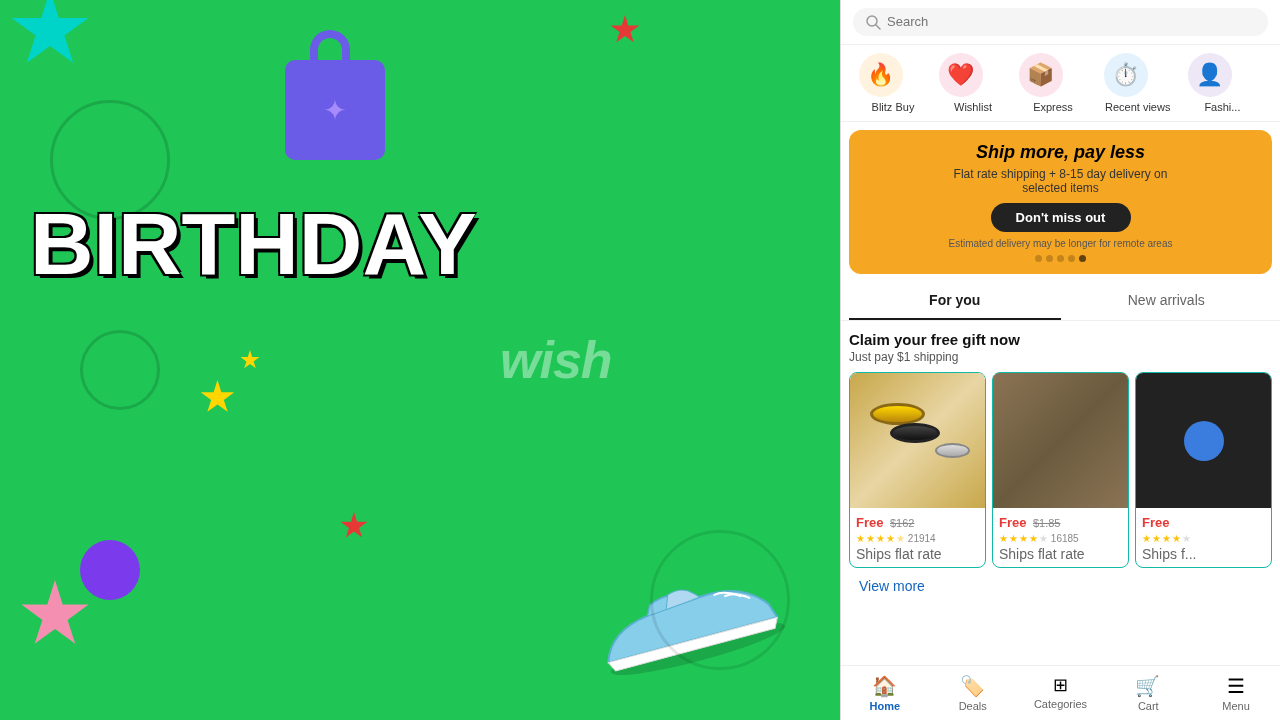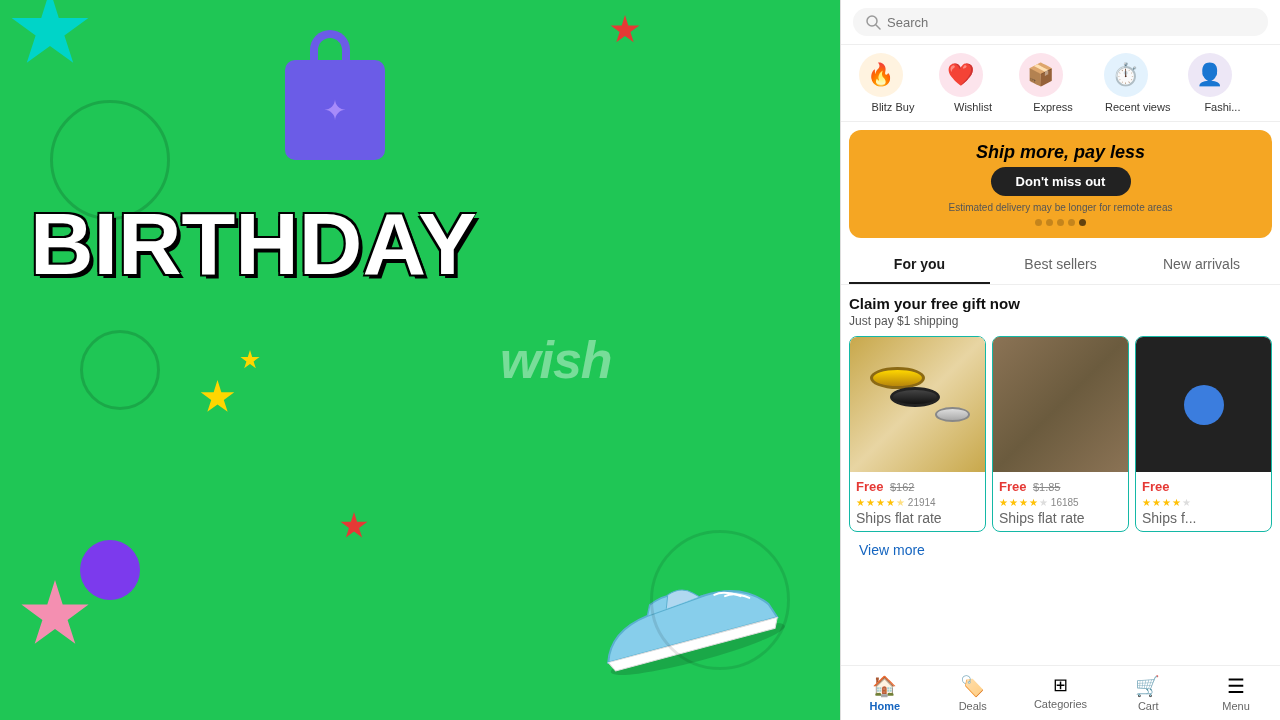--- a/index.html
+++ b/index.html
@@ -155,21 +155,21 @@
     }
 
     
     .search-bar {
       padding: 8px 12px;
       background: #fff;
       border-bottom: 1px solid #eee;
     }
     .search-input-wrap {
       display: flex;
-      align-items: center;
+      align-items: flex-start;
       background: #f5f5f5;
       border-radius: 20px;
       padding: 6px 12px;
       gap: 6px;
     }
     .search-icon-svg { color: #999; flex-shrink: 0; }
 
     
     .categories-row {
       display: flex;
@@ -497,34 +497,34 @@
     <div class="cat-item">
       <div class="cat-icon-circle" style="background:#ede7f6;">
         <span>👤</span>
       </div>
       <span class="cat-label">Fashi...</span>
     </div>
   </div>
 
   <div class="banner">
     <div class="banner-title">Ship more, pay less</div>
+    <div class="banner-subtitle">Flat rate shipping + 8-15 day delivery on<br>selected items</div>
     <button class="banner-btn">Don't miss out</button>
     <div class="banner-note">Estimated delivery may be longer for remote areas</div>
     <div class="banner-dots">
       <div class="dot"></div>
       <div class="dot"></div>
       <div class="dot"></div>
       <div class="dot"></div>
       <div class="dot active"></div>
     </div>
   </div>
 
   <div class="tabs-row">
     <div class="tab-item active">For you</div>
-    <div class="tab-item">Best sellers</div>
     <div class="tab-item">New arrivals</div>
   </div>
 
   <div class="products-section">
     <div class="section-title">Claim your free gift now</div>
     <div class="section-subtitle">Just pay $1 shipping</div>
 
     <div class="products-grid">
 
       <div class="product-card">

